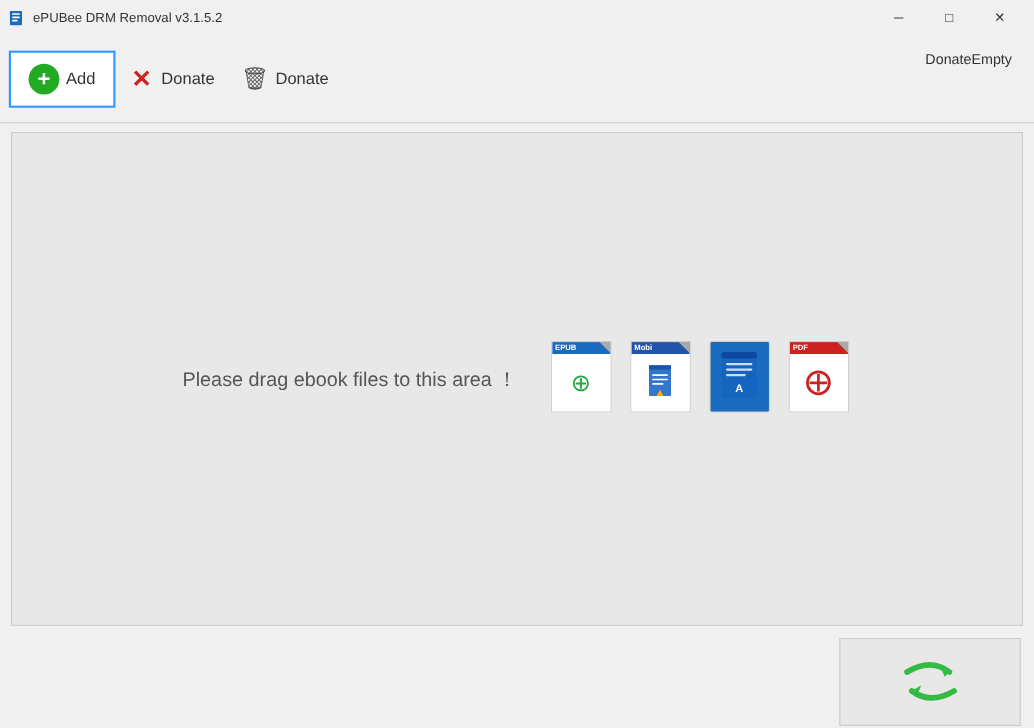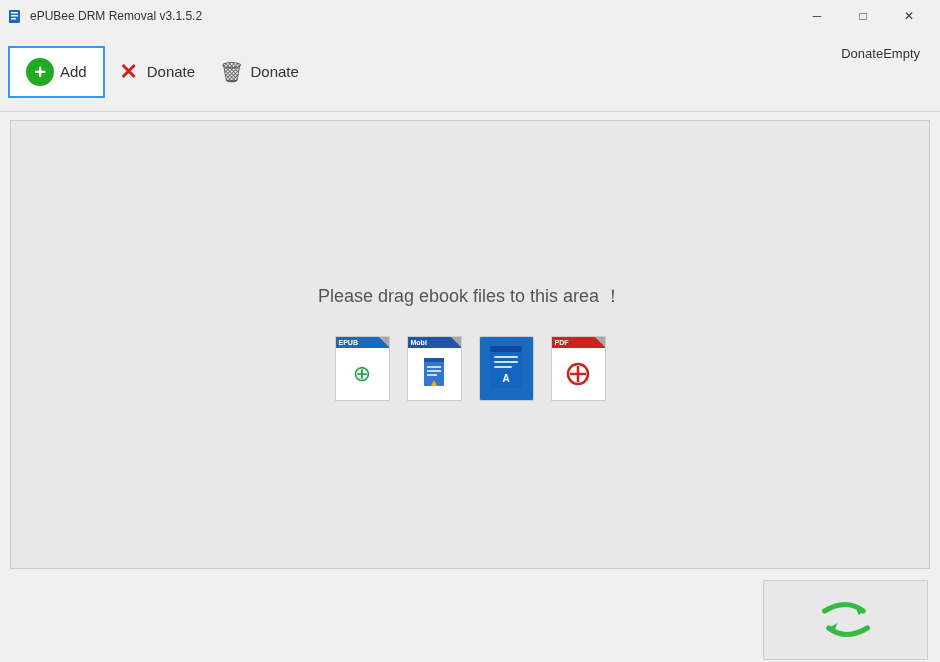--- a/index.html
+++ b/index.html
@@ -165,21 +165,21 @@
       color: #555;
     }
 
     
     .drop-area {
       flex: 1;
       margin: 8px 10px;
       background: #e8e8e8;
       border: 1px solid #cccccc;
       display: flex;
-      flex-direction: column;
+      flex-direction: row;
       align-items: center;
       justify-content: center;
       gap: 28px;
     }
 
     .drop-text {
       font-size: 18px;
       color: #555;
     }
 

